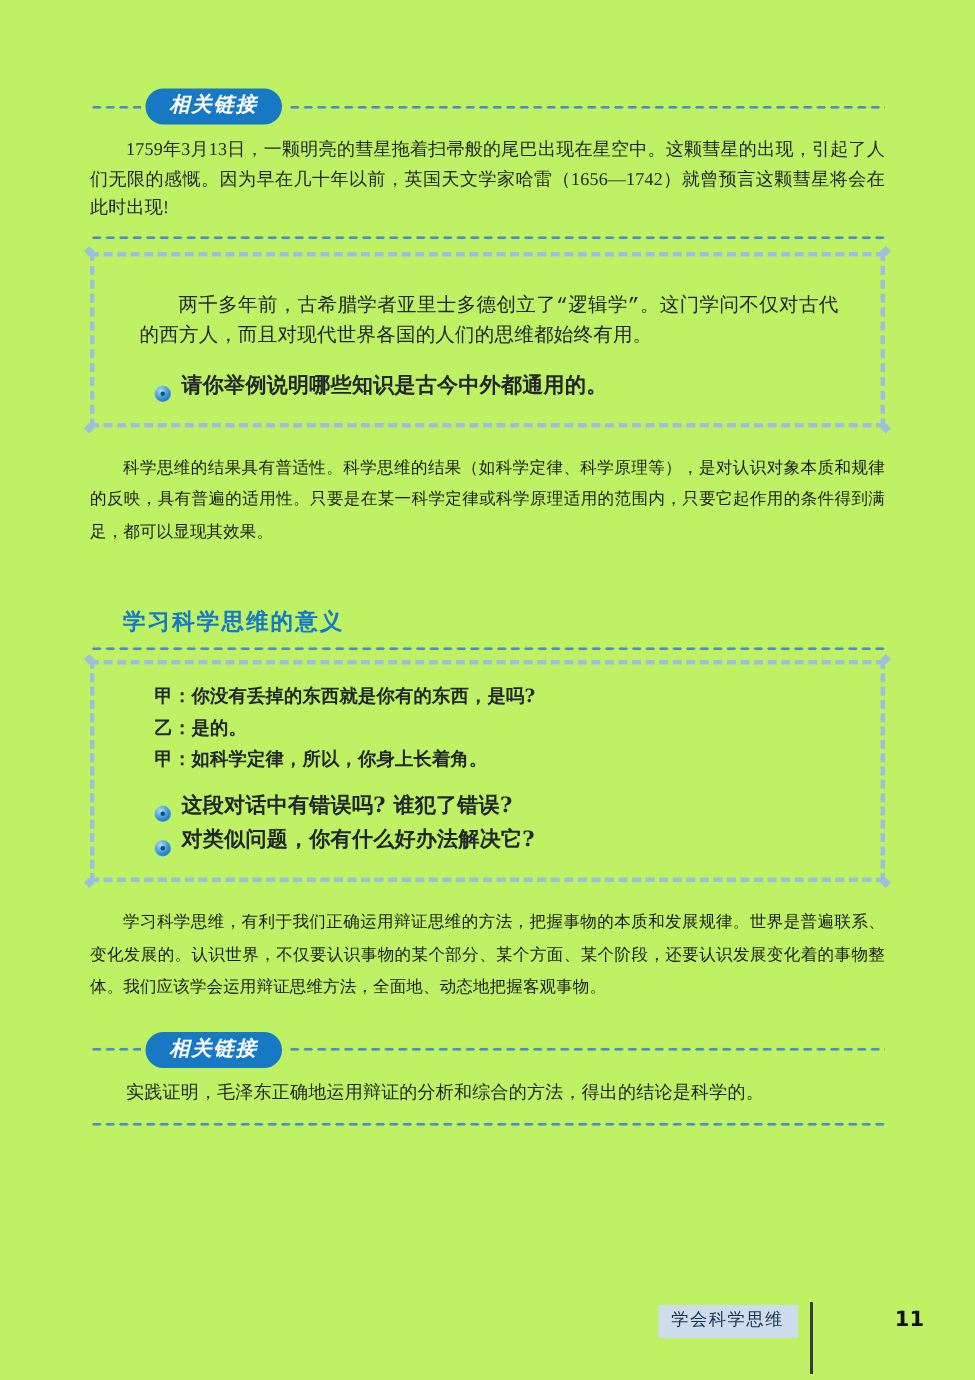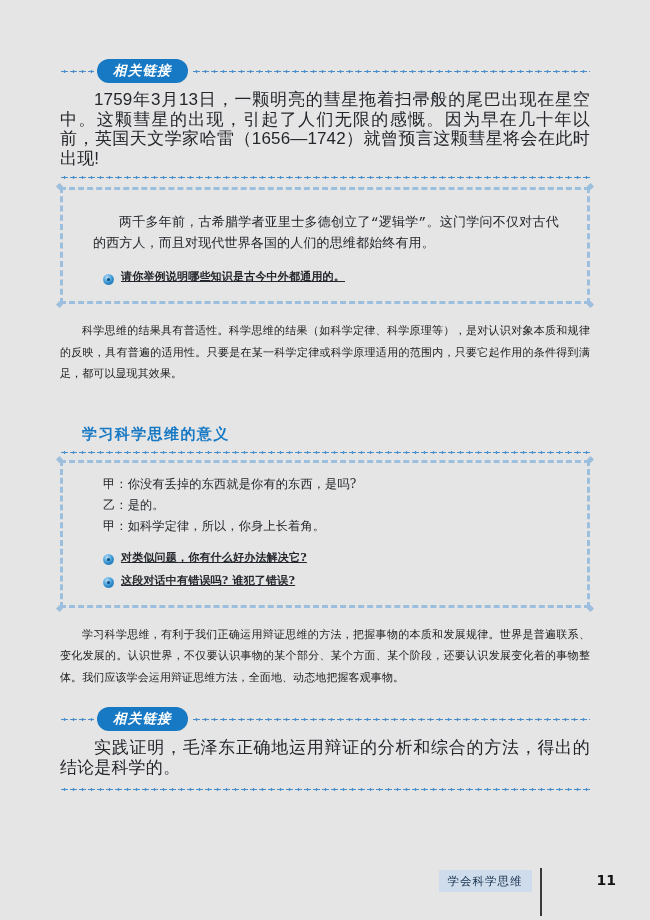--- a/index.html
+++ b/index.html
@@ -14,41 +14,41 @@
     font-family: "DejaVu Sans", "Liberation Sans", sans-serif;
     color: #1b1b1b;
     overflow: hidden;
   }
 
   .page {
     position: absolute;
     left: 0; top: 0;
     width: 650px;
     height: 920px;
-    background: #e5e5e5;
+    background: #bef264;
     box-sizing: border-box;
     padding: 58px 60px 0 60px;
   }
 
   
   .body-para {
     font-family: "DejaVu Serif", "Liberation Serif", serif;
     font-size: 11px;
     line-height: 21.5px;
     text-align: justify;
     text-justify: inter-ideograph;
     text-indent: 2em;
     margin: 0;
     color: #1b1b1b;
     letter-spacing: 0.1px;
   }
 
   .link-para {
-    font-family: Liberation Sans, sans-serif;
-    font-size: 17px;
+    font-family: Liberation Serif, serif;
+    font-size: 12px;
     line-height: 19.6px;
     text-align: justify;
     text-justify: inter-ideograph;
     text-indent: 2em;
     margin: 0;
     color: #23262b;
     letter-spacing: 0.15px;
   }
 
   
@@ -134,34 +134,34 @@
     color: #23262b;
     letter-spacing: 0.15px;
   }
   .dlg-line {
     font-family: "DejaVu Serif", "Liberation Serif", serif;
     font-size: 12.2px;
     line-height: 21px;
     margin: 0 0 0 22px;
     color: #23262b;
     letter-spacing: 0.15px;
+    font-weight: bold;
   }
 
   .q-list { margin: 10px 0 0 0; padding: 0; list-style: none; }
   .q-item {
     display: flex;
-    align-items: center;
+    align-items: flex-end;
     font-family: "DejaVu Serif", "Liberation Serif", serif;
-    font-size: 11px;
+    font-size: 14px;
     line-height: 21px;
     margin: 0 0 2px 22px;
     color: #23262b;
     font-weight: bold;
     letter-spacing: 0.2px;
-    text-decoration: underline;
   }
   .q-bullet {
     flex: 0 0 auto;
     width: 11px;
     height: 11px;
     border-radius: 50%;
     margin: 5px 7px 0 0;
     background: radial-gradient(circle at 38% 32%, #b9ddf5 0%, #4ea7dd 38%, #1570b5 75%, #0f578f 100%);
     box-shadow: inset 0 0 1px rgba(255,255,255,0.7);
   }
@@ -191,21 +191,21 @@
     position: absolute;
     right: 34px;
     bottom: 28px;
     display: flex;
     align-items: stretch;
     height: 22px;
   }
   .footer-chap {
     background: #cfdceb;
     color: #14304d;
-    font-family: Liberation Sans, sans-serif;
+    font-family: Liberation Mono, monospace;
     font-size: 11.5px;
     letter-spacing: 1px;
     padding: 3px 9px 3px 9px;
     line-height: 16px;
     white-space: nowrap;
   }
   .footer-bar {
     width: 2px;
     background: #3a3a3a;
     margin: 0 9px 0 8px;
@@ -275,25 +275,25 @@
   <div class="dash-box">
     <span class="dash-corner"></span>
 
     <p class="dlg-line">甲：你没有丢掉的东西就是你有的东西，是吗?</p>
     <p class="dlg-line">乙：是的。</p>
     <p class="dlg-line">甲：如科学定律，所以，你身上长着角。</p>
 
     <ul class="q-list">
       <li class="q-item">
         <span class="q-bullet"></span>
-        <span>对类似问题，你有什么好办法解决它?</span>
+        <span>这段对话中有错误吗? 谁犯了错误?</span>
       </li>
       <li class="q-item">
         <span class="q-bullet"></span>
-        <span>这段对话中有错误吗? 谁犯了错误?</span>
+        <span>对类似问题，你有什么好办法解决它?</span>
       </li>
     </ul>
   </div>
 
   <div class="sp-16"></div>
 
   <p class="body-para">学习科学思维，有利于我们正确运用辩证思维的方法，把握事物的本质和发展规律。世界是普遍联系、变化发展的。认识世界，不仅要认识事物的某个部分、某个方面、某个阶段，还要认识发展变化着的事物整体。我们应该学会运用辩证思维方法，全面地、动态地把握客观事物。</p>
 
   <div class="sp-18"></div>
 

